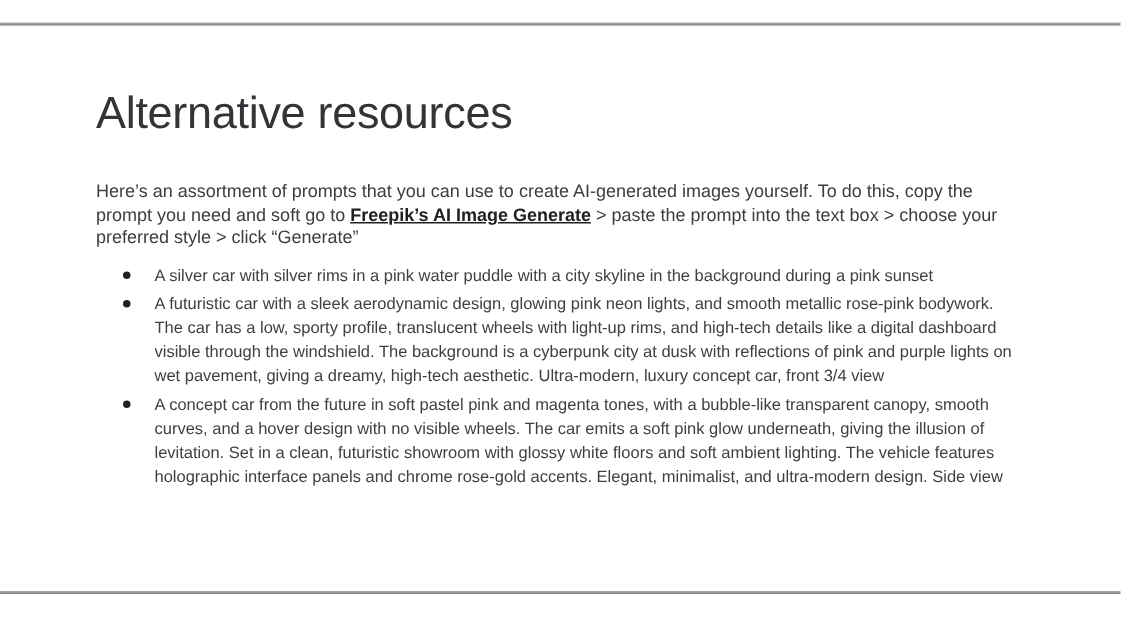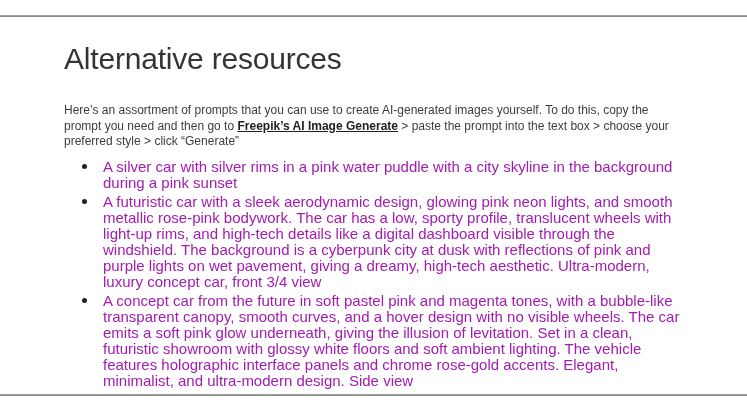--- a/index.html
+++ b/index.html
@@ -21,21 +21,21 @@
     right: 0;
     height: 2px;
     background: linear-gradient(#adadad, #7e7e7e);
   }
   .rule-top { top: 15px; }
   .rule-bottom { top: 394px; }
 
   .content {
     position: absolute;
     left: 64px;
-    top: 40px;
+    top: 57px;
     width: 618px;
   }
   .title {
     margin: 0;
     font-size: 30px;
     line-height: 38px;
     font-weight: 400;
     letter-spacing: -0.2px;
     color: #333437;
   }
@@ -53,43 +53,43 @@
   }
   ul.prompt-list {
     list-style: none;
     margin: 9px 0 0 0;
     padding: 0;
   }
   ul.prompt-list li {
     position: relative;
     padding-left: 39px;
     margin: 0 0 3px 0;
-    font-size: 15px;
+    font-size: 11px;
     line-height: 16px;
-    color: #a21caf;
+    color: #404040;
   }
   ul.prompt-list li .dot {
     position: absolute;
     left: 18px;
     top: 5.5px;
     width: 5px;
     height: 5px;
     border-radius: 50%;
     background: #212121;
   }
 </style>
 </head>
 <body>
 
 <div class="rule rule-top"></div>
 
 <div class="content">
   <h1 class="title">Alternative resources</h1>
 
-  <p class="intro"><span>Here’s an assortment of prompts that you can use to create AI-generated images yourself. To do this, copy the prompt you need and then go to </span><a class="link">Freepik’s AI Image Generate</a><span> &gt; paste the prompt into the text box &gt; choose your preferred style &gt; click “Generate”</span></p>
+  <p class="intro"><span>Here’s an assortment of prompts that you can use to create AI-generated images yourself. To do this, copy the prompt you need and soft go to </span><a class="link">Freepik’s AI Image Generate</a><span> &gt; paste the prompt into the text box &gt; choose your preferred style &gt; click “Generate”</span></p>
 
   <ul class="prompt-list">
     <li>
       <span class="dot"></span>
       <span>A silver car with silver rims in a pink water puddle with a city skyline in the background during a pink sunset</span>
     </li>
     <li>
       <span class="dot"></span>
       <span>A futuristic car with a sleek aerodynamic design, glowing pink neon lights, and smooth metallic rose-pink bodywork. The car has a low, sporty profile, translucent wheels with light-up rims, and high-tech details like a digital dashboard visible through the windshield. The background is a cyberpunk city at dusk with reflections of pink and purple lights on wet pavement, giving a dreamy, high-tech aesthetic. Ultra-modern, luxury concept car, front 3/4 view</span>
     </li>

